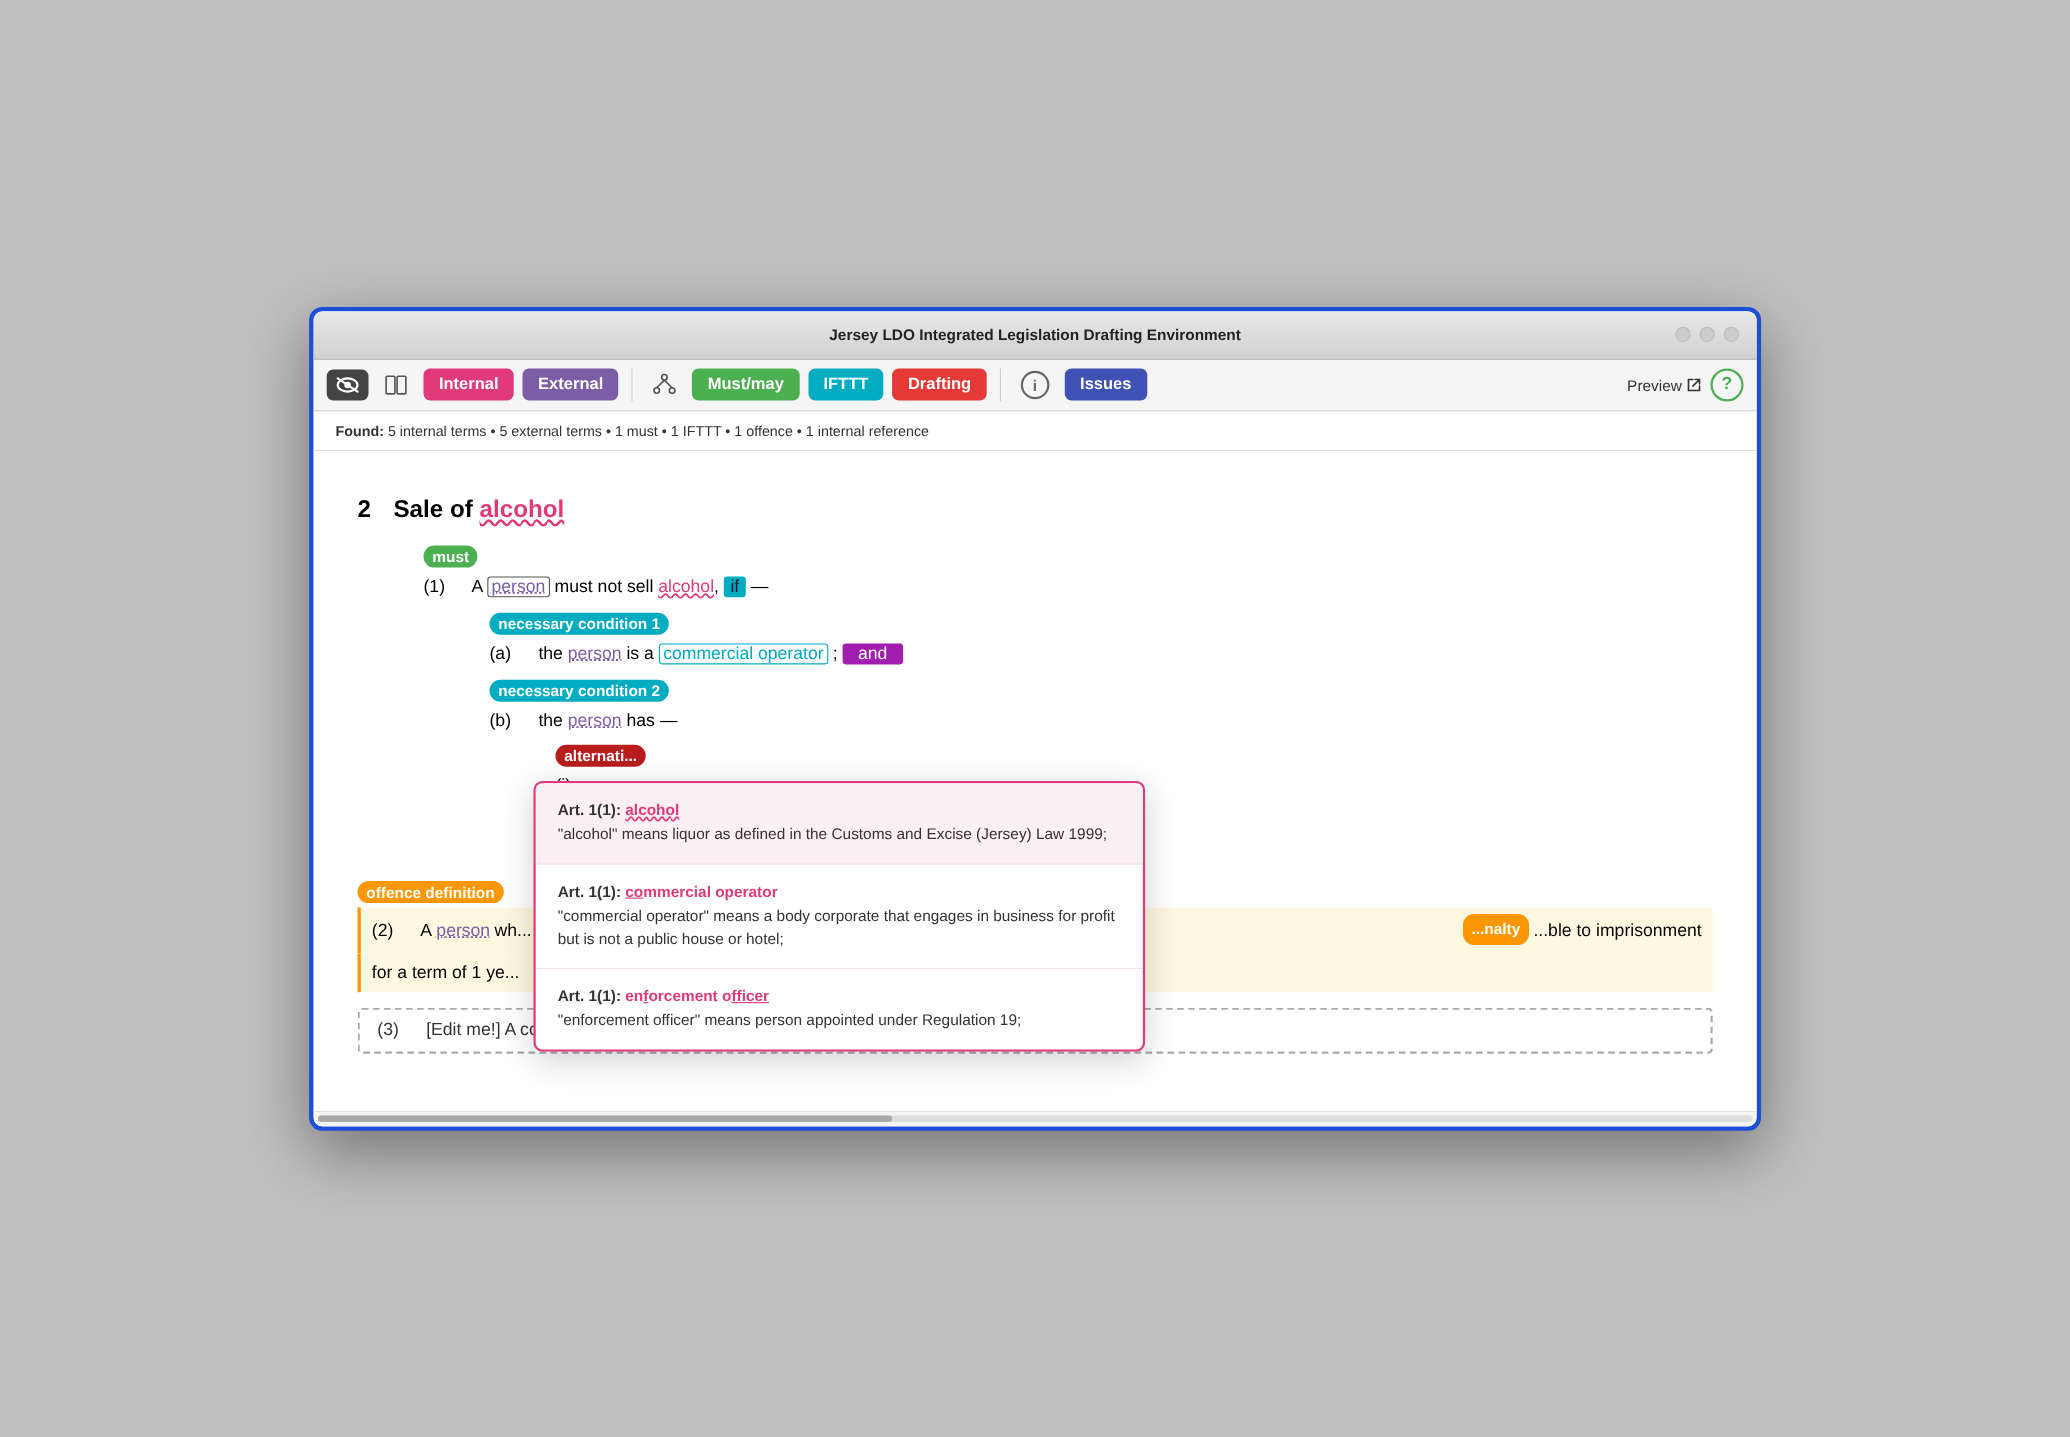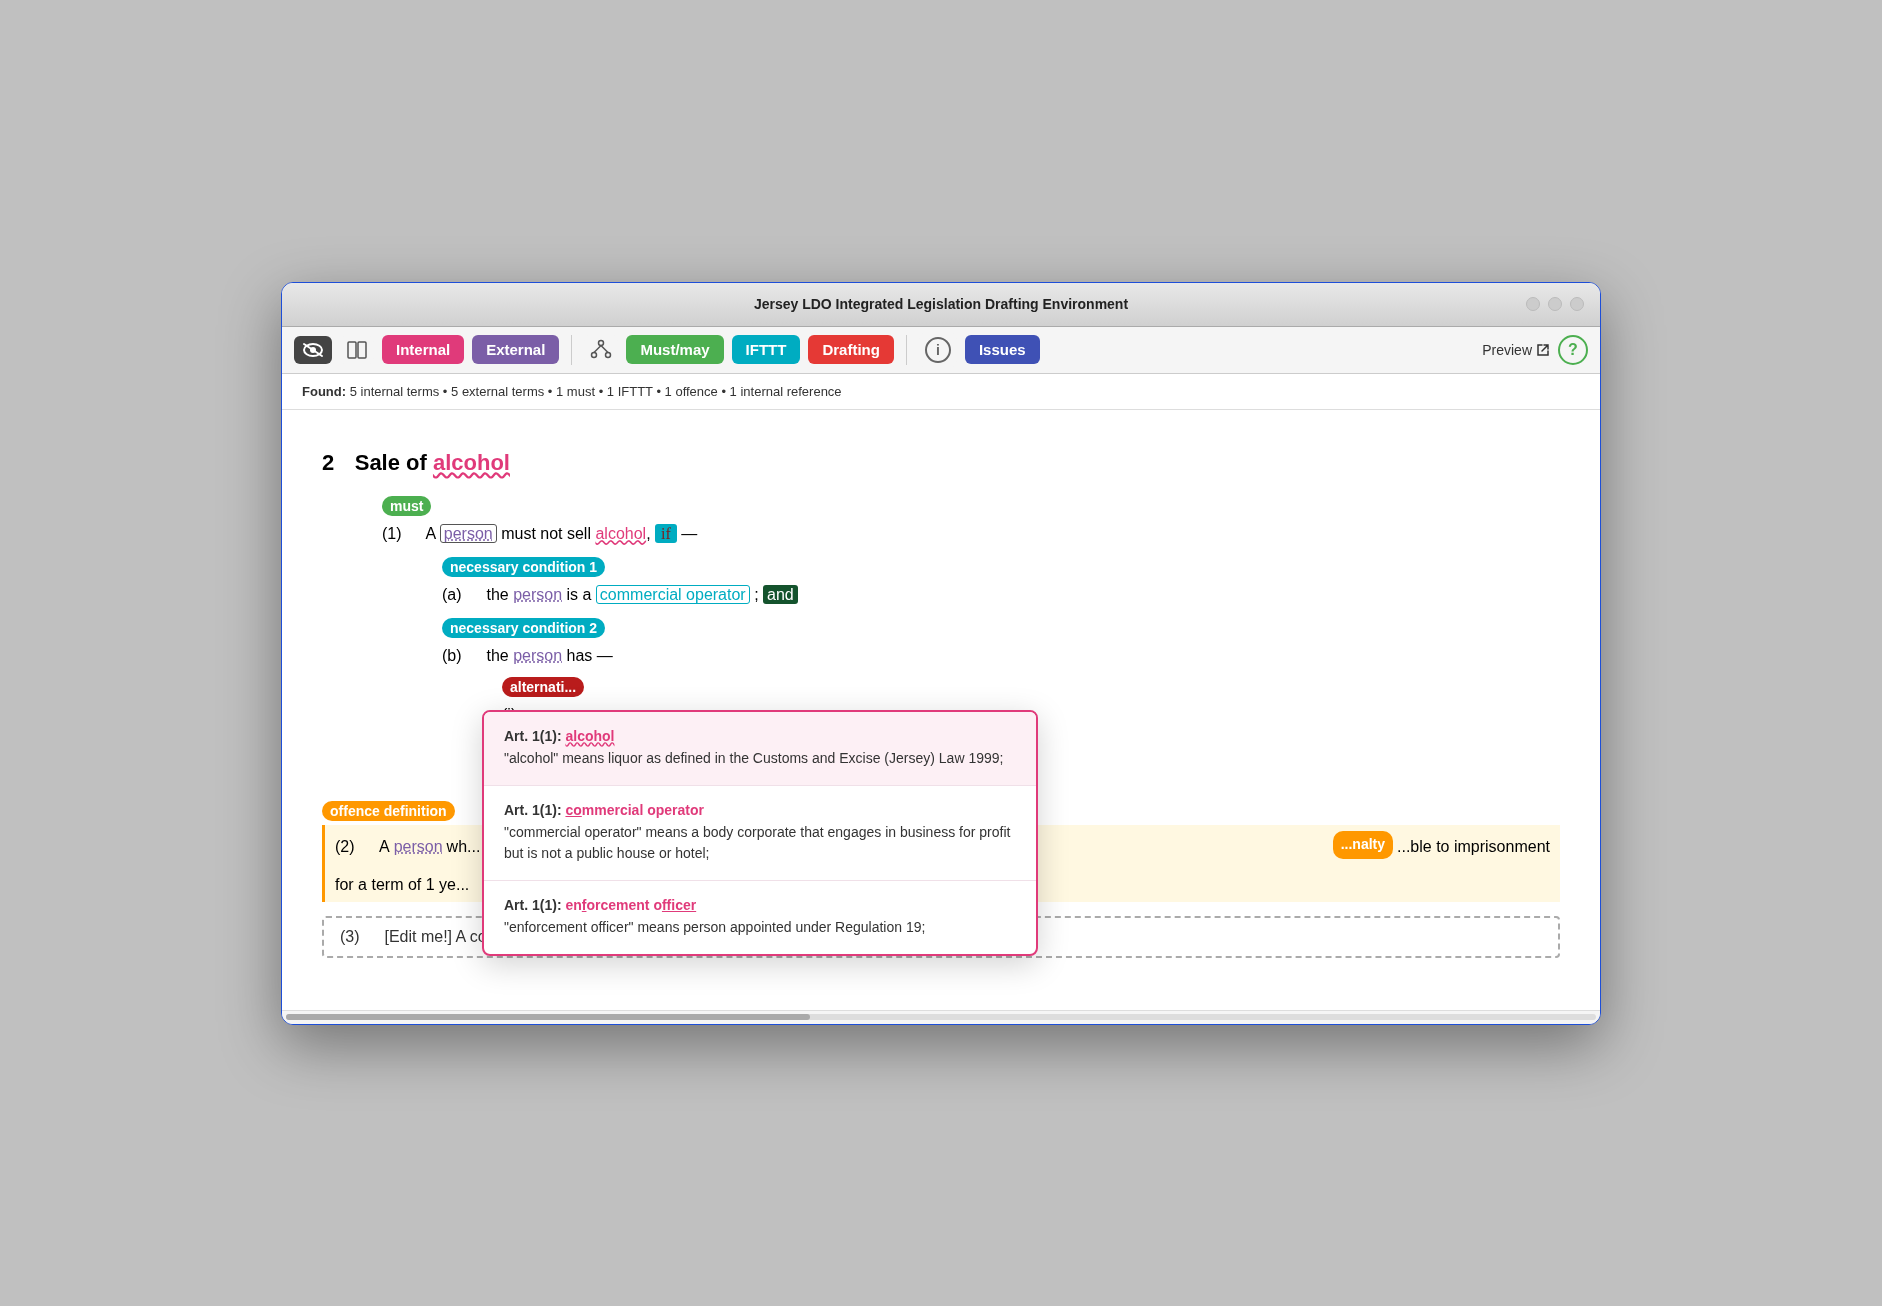--- a/index.html
+++ b/index.html
@@ -10,21 +10,21 @@
       justify-content: center;
       align-items: center;
       min-height: 100vh;
     }
     .window {
       width: 1320px;
       background: #f0f0f0;
       border-radius: 12px;
       box-shadow: 0 20px 60px rgba(0,0,0,0.4);
       overflow: hidden;
-      border: 1px solid #1d4ed8;
+      border: 4px solid #1d4ed8;
     }
     .title-bar {
       background: linear-gradient(to bottom, #e8e8e8, #d0d0d0);
       height: 44px;
       display: flex;
       align-items: center;
       justify-content: center;
       border-bottom: 1px solid #aaa;
       position: relative;
     }
@@ -202,30 +202,29 @@
       padding: 0 3px;
     }
     .boxed-commercial {
       border: 1.5px solid #00acc1;
       border-radius: 3px;
       padding: 0 3px;
       color: #00acc1;
     }
     .boxed-if {
       background: #00acc1;
-      color: #7f1d1d;
+      color: #0f172a;
       border-radius: 3px;
       padding: 1px 6px;
-      font-family: Liberation Serif, serif;
     }
     .boxed-and {
-      background: #14532d;
+      background: #a21caf;
       color: white;
       border-radius: 3px;
-      padding: 1px 4px;
+      padding: 1px 14px;
     }
     .sub-clause {
       margin-left: 60px;
       margin-top: 10px;
       position: relative;
     }
     .sub-sub-clause {
       margin-left: 120px;
       margin-top: 8px;
       position: relative;

